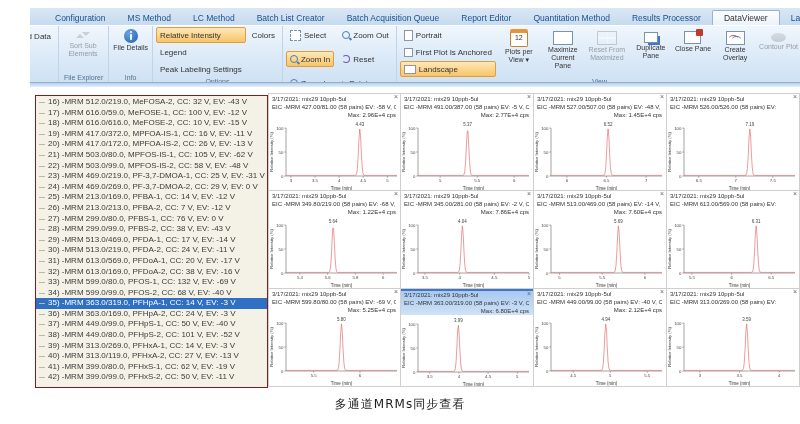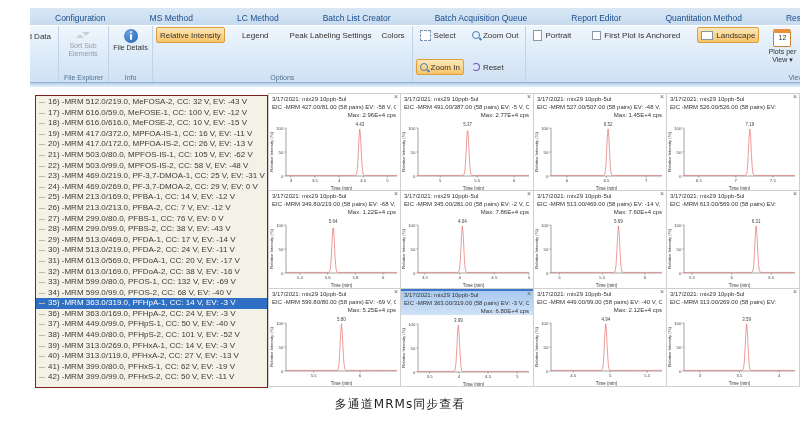--- a/index.html
+++ b/index.html
@@ -2,33 +2,33 @@
 <html><head>
 <meta charset="utf-8">
 <style>
   html,body{margin:0;padding:0;}
   body{width:800px;height:424px;position:relative;background:#fff;
        font-family:"Liberation Sans",sans-serif;overflow:hidden;}
   .window{position:absolute;left:30px;top:8px;width:770px;height:380px;overflow:hidden;
           background:#fff;}
   
   .tabbar{height:17px;background:linear-gradient(#d9e7f5,#c6dbef);display:flex;
-          align-items:flex-end;padding-left:14px;gap:22px;}
+          align-items:flex-end;padding-left:14px;}
   .tab{font-size:8.5px;color:#1b4e8e;padding:2px 11px 2px;white-space:nowrap;cursor:default;}
   .tab.active{background:linear-gradient(#fefefe,#eaf2fb);border:1px solid #96b4d2;
           border-bottom:none;border-radius:2px 2px 0 0;color:#333;}
   
   .ribbon{height:56px;background:linear-gradient(#f0f6fc,#dcEAf8 55%,#cfe1f3);
           display:flex;align-items:stretch;border-top:1px solid #fff;overflow:hidden;}
   .rgroup{display:flex;flex-direction:column;border-right:1px solid #c0d3e7;
           padding:1px 3px 0;flex:none;}
   .rg-body{flex:1;display:flex;align-items:flex-start;gap:2px;}
   .rg-label{font-size:7px;color:#53718f;text-align:center;padding:1px 2px 1px;white-space:nowrap;}
-  .vstack{display:flex;flex-direction:row;gap:13px;}
-  .grid2{display:grid;grid-template-columns:auto auto;gap:16px 4px;}
+  .vstack{display:flex;flex-direction:column;gap:1px;}
+  .grid2{display:grid;grid-template-columns:auto auto;gap:8px 4px;}
   .smallbtn{display:flex;align-items:center;gap:3px;font-size:8px;color:#333;
             padding:1px 3px;height:12px;white-space:nowrap;border:1px solid transparent;}
   .smallbtn.act{background:linear-gradient(#fde8b9,#f9c468);border:1px solid #dd9f3d;border-radius:2px;}
   .bigbtn{min-width:24px;max-width:40px;display:flex;flex-direction:column;align-items:center;
           font-size:7px;color:#333;text-align:center;line-height:1.15;padding:2px 1px 0;flex:none;}
   .bigbtn .blabel{margin-top:1px;}
   .disabled{opacity:.45;filter:grayscale(.6);}
   .clipbtn{margin-left:-14px;font-size:8px;color:#333;margin-top:1px;}
   
   .sic{width:9px;height:9px;display:inline-block;position:relative;flex:none;}

